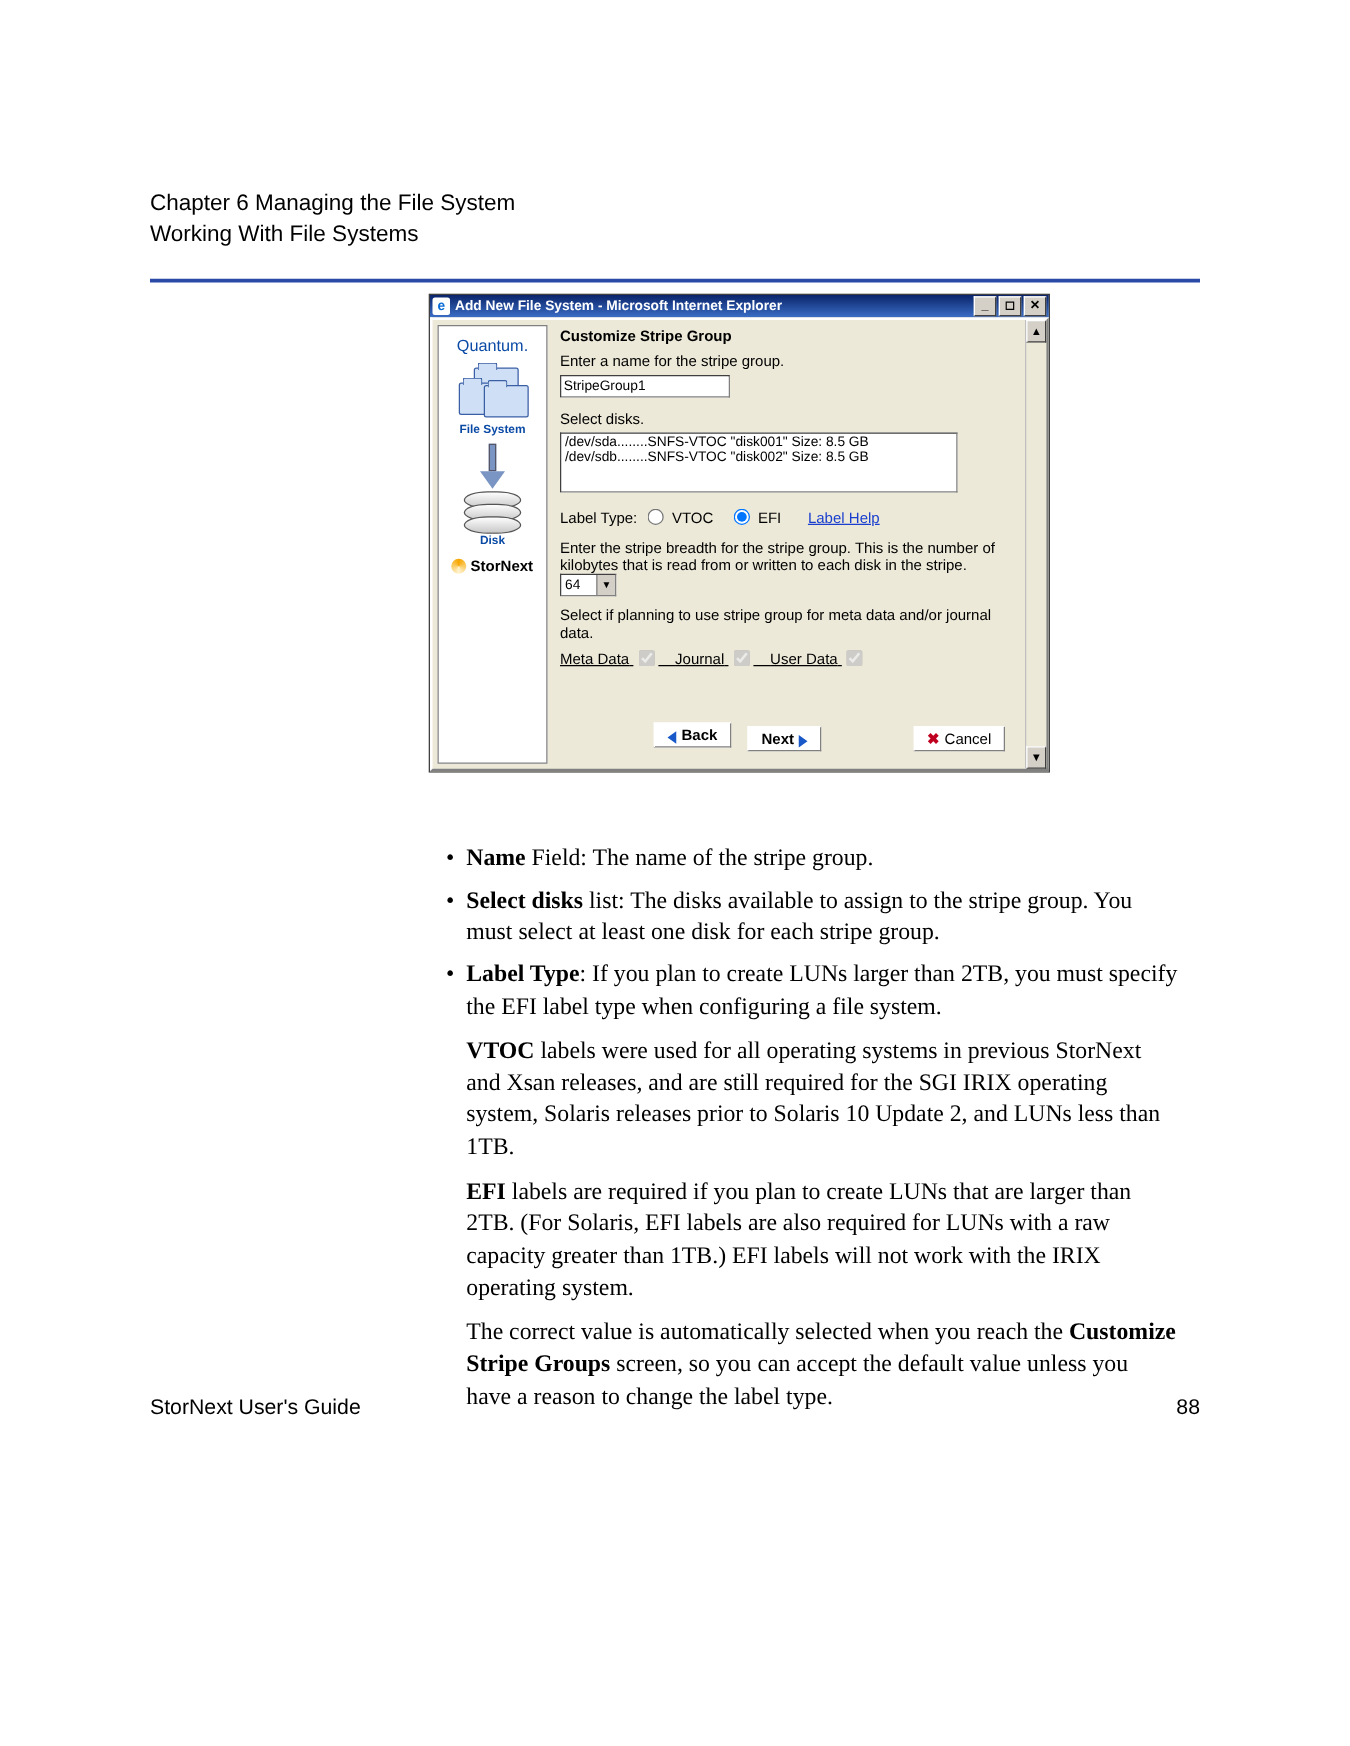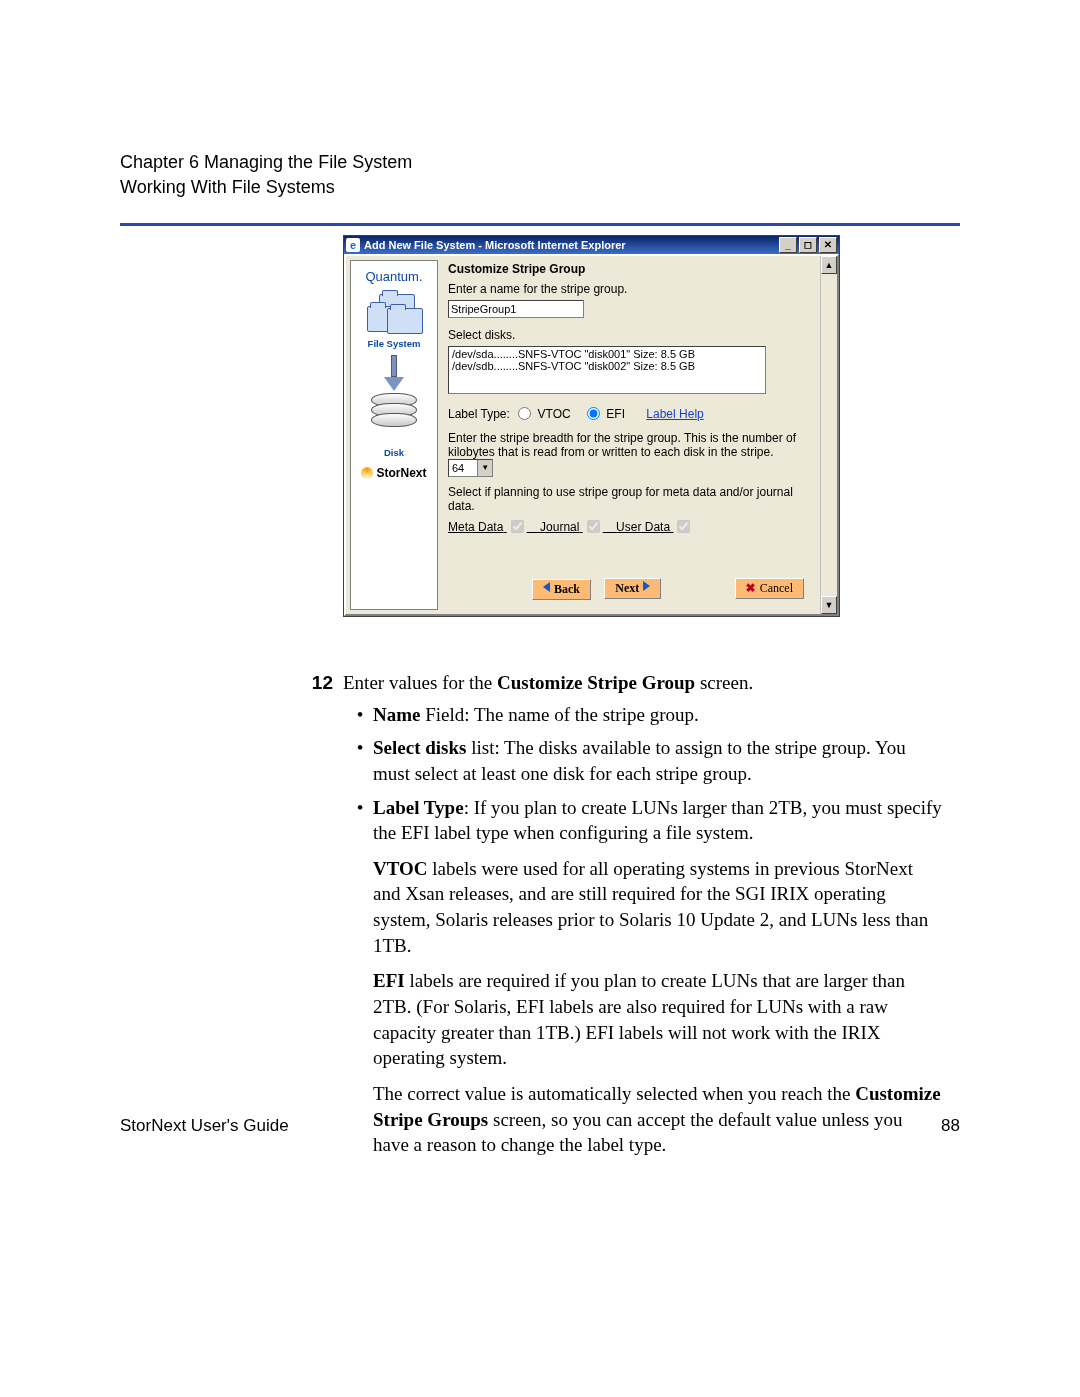--- a/index.html
+++ b/index.html
@@ -191,23 +191,23 @@
   .cb { vertical-align:-2px; }
   .cb-row { margin-top: 2px; font-size: 12px; text-decoration: underline; }
   .main-panel p { margin: 4px 0; }
 
   .btn-row {
     padding: 6px 8px 10px 8px;
     text-align: right;
     background:#ece9d8;
   }
   .btn {
-    display:inline-flex;align-items:flex-start;gap:4px;
-    background:#fdba74;border:1px solid #808080;border-top-color:#fff;border-left-color:#fff;
-    padding: 2px 10px; font-size:12px; font-family: Liberation Serif, serif;
+    display:inline-flex;align-items:flex-end;gap:4px;
+    background:#ffffff;border:1px solid #808080;border-top-color:#fff;border-left-color:#fff;
+    padding: 2px 10px; font-size:12px; font-family: Liberation Sans, sans-serif;
     margin-left: 10px;
   }
   .btn .tri-l { width:0;height:0;border-top:5px solid transparent;border-bottom:5px solid transparent;border-right:7px solid #1858c8; }
   .btn .tri-r { width:0;height:0;border-top:5px solid transparent;border-bottom:5px solid transparent;border-left:7px solid #1858c8; }
   .btn .x { color:#c00020; font-weight:bold; }
 
   
   .body-text {
     position: absolute;
     left: 343px;
@@ -264,21 +264,21 @@
         <div class="cap">File System</div>
         <div class="down-arrow">
           <div class="shaft"></div>
             <div class="head"></div>
         </div>
         <div class="disks">
           <div class="disk"></div>
             <div class="disk"></div>
             <div class="disk"></div>
         </div>
-        <div class="cap" style="margin-top:20px">Disk</div>
+        <div class="cap" style="margin-top:0">Disk</div>
         <div class="stornext">
           <span class="swirl"></span>
           <span>StorNext</span>
         </div>
       </div>
 
       <div class="main-panel">
         <h4>Customize Stripe Group</h4>
         <p>Enter a name for the stripe group.</p>
         <input class="txt-input" value="StripeGroup1" style="">
@@ -332,26 +332,20 @@
 
       <div class="scrollbar">
         <div class="arrow">▲</div>
         <div class="track"></div>
         <div class="arrow">▼</div>
       </div>
     </div>
   </div>
 
   <div class="body-text">
-    <div class="step-row">
-      <div class="step-num">12</div>
-      <div>
-        <span>Enter values for the </span><span class="bold">Customize Stripe Group</span><span> screen.</span>
-      </div>
-    </div>
     <ul class="body">
       <li><span class="bold">Name</span><span> Field: The name of the stripe group.</span></li>
       <li><span class="bold">Select disks</span><span> list: The disks available to assign to the stripe group. You must select at least one disk for each stripe group.</span></li>
       <li><span class="bold">Label Type</span><span>: If you plan to create LUNs larger than 2TB, you must specify the EFI label type when configuring a file system.</span></li>
     </ul>
     <div class="p-indent"><span class="bold">VTOC</span><span> labels were used for all operating systems in previous StorNext and Xsan releases, and are still required for the SGI IRIX operating system, Solaris releases prior to Solaris 10 Update 2, and LUNs less than 1TB.</span></div>
     <div class="p-indent"><span class="bold">EFI</span><span> labels are required if you plan to create LUNs that are larger than 2TB. (For Solaris, EFI labels are also required for LUNs with a raw capacity greater than 1TB.) EFI labels will not work with the IRIX operating system.</span></div>
     <div class="p-indent"><span>The correct value is automatically selected when you reach the </span><span class="bold">Customize Stripe Groups</span><span> screen, so you can accept the default value unless you have a reason to change the label type.</span></div>
   </div>
 

